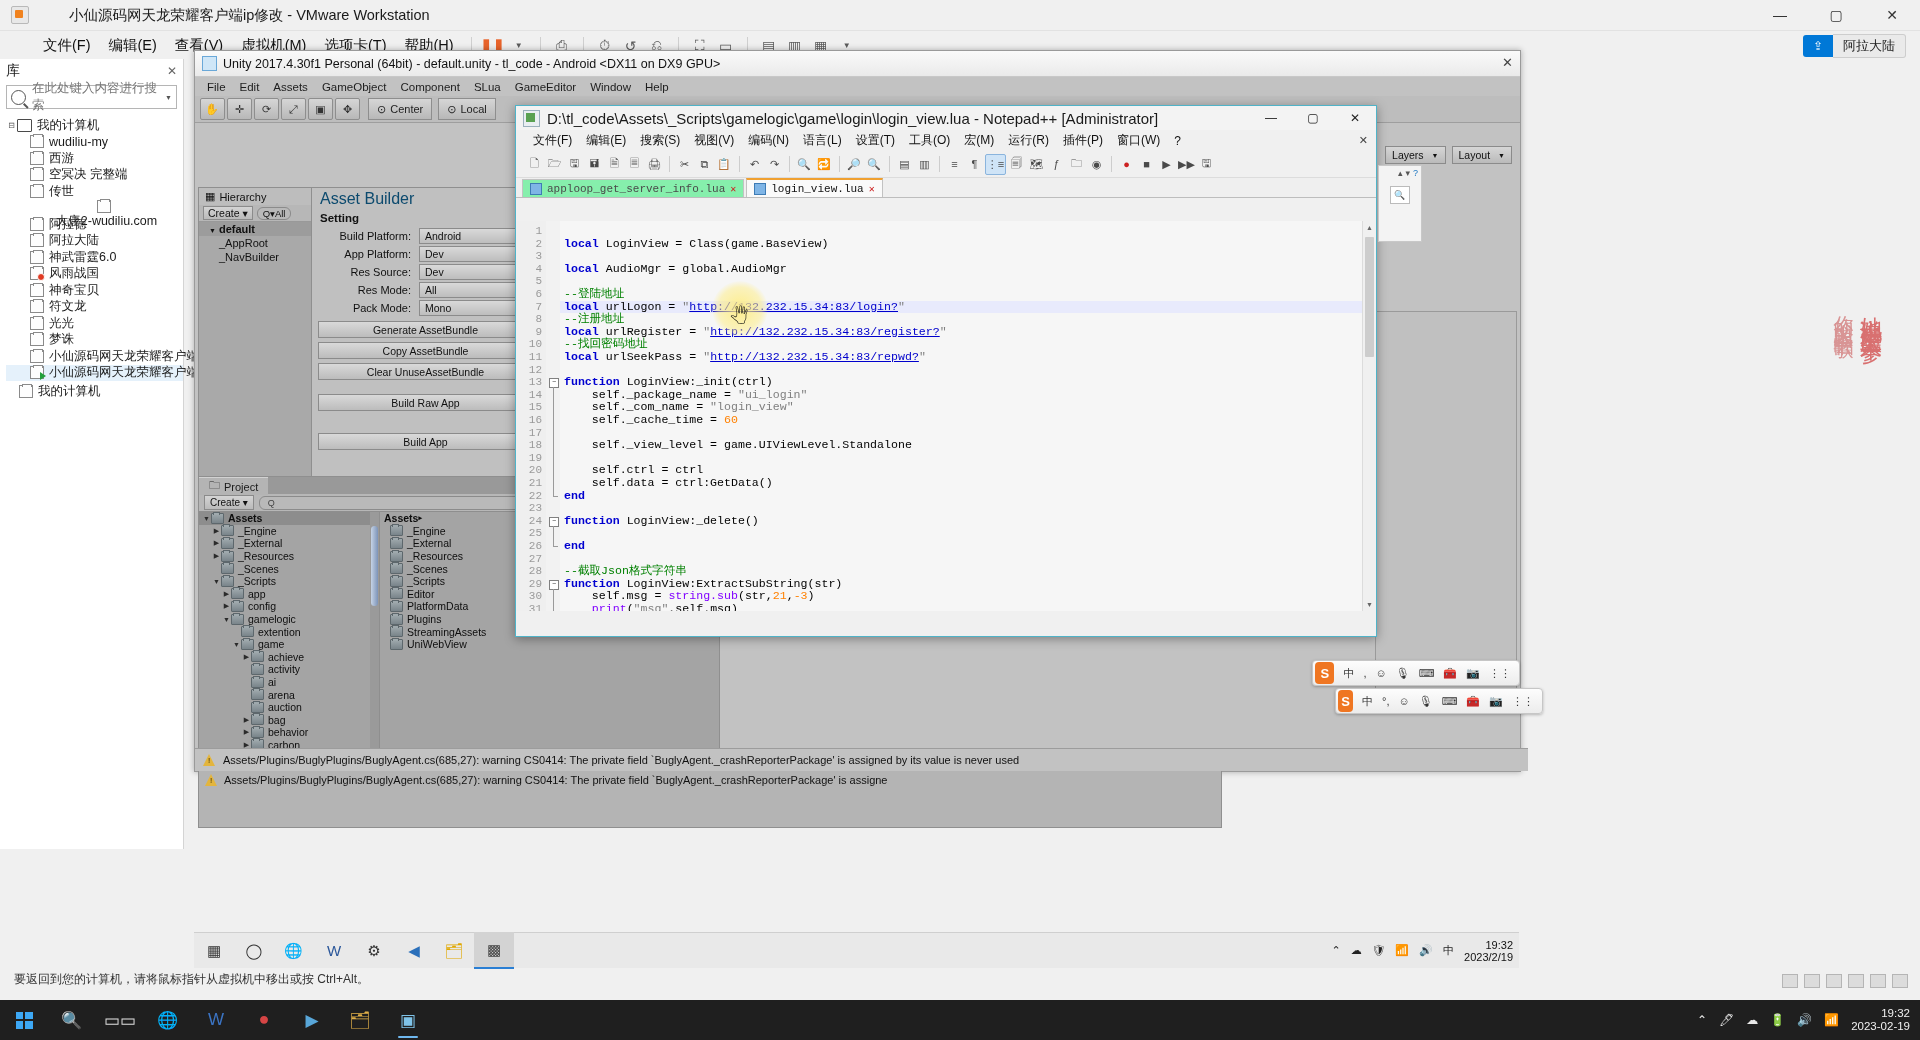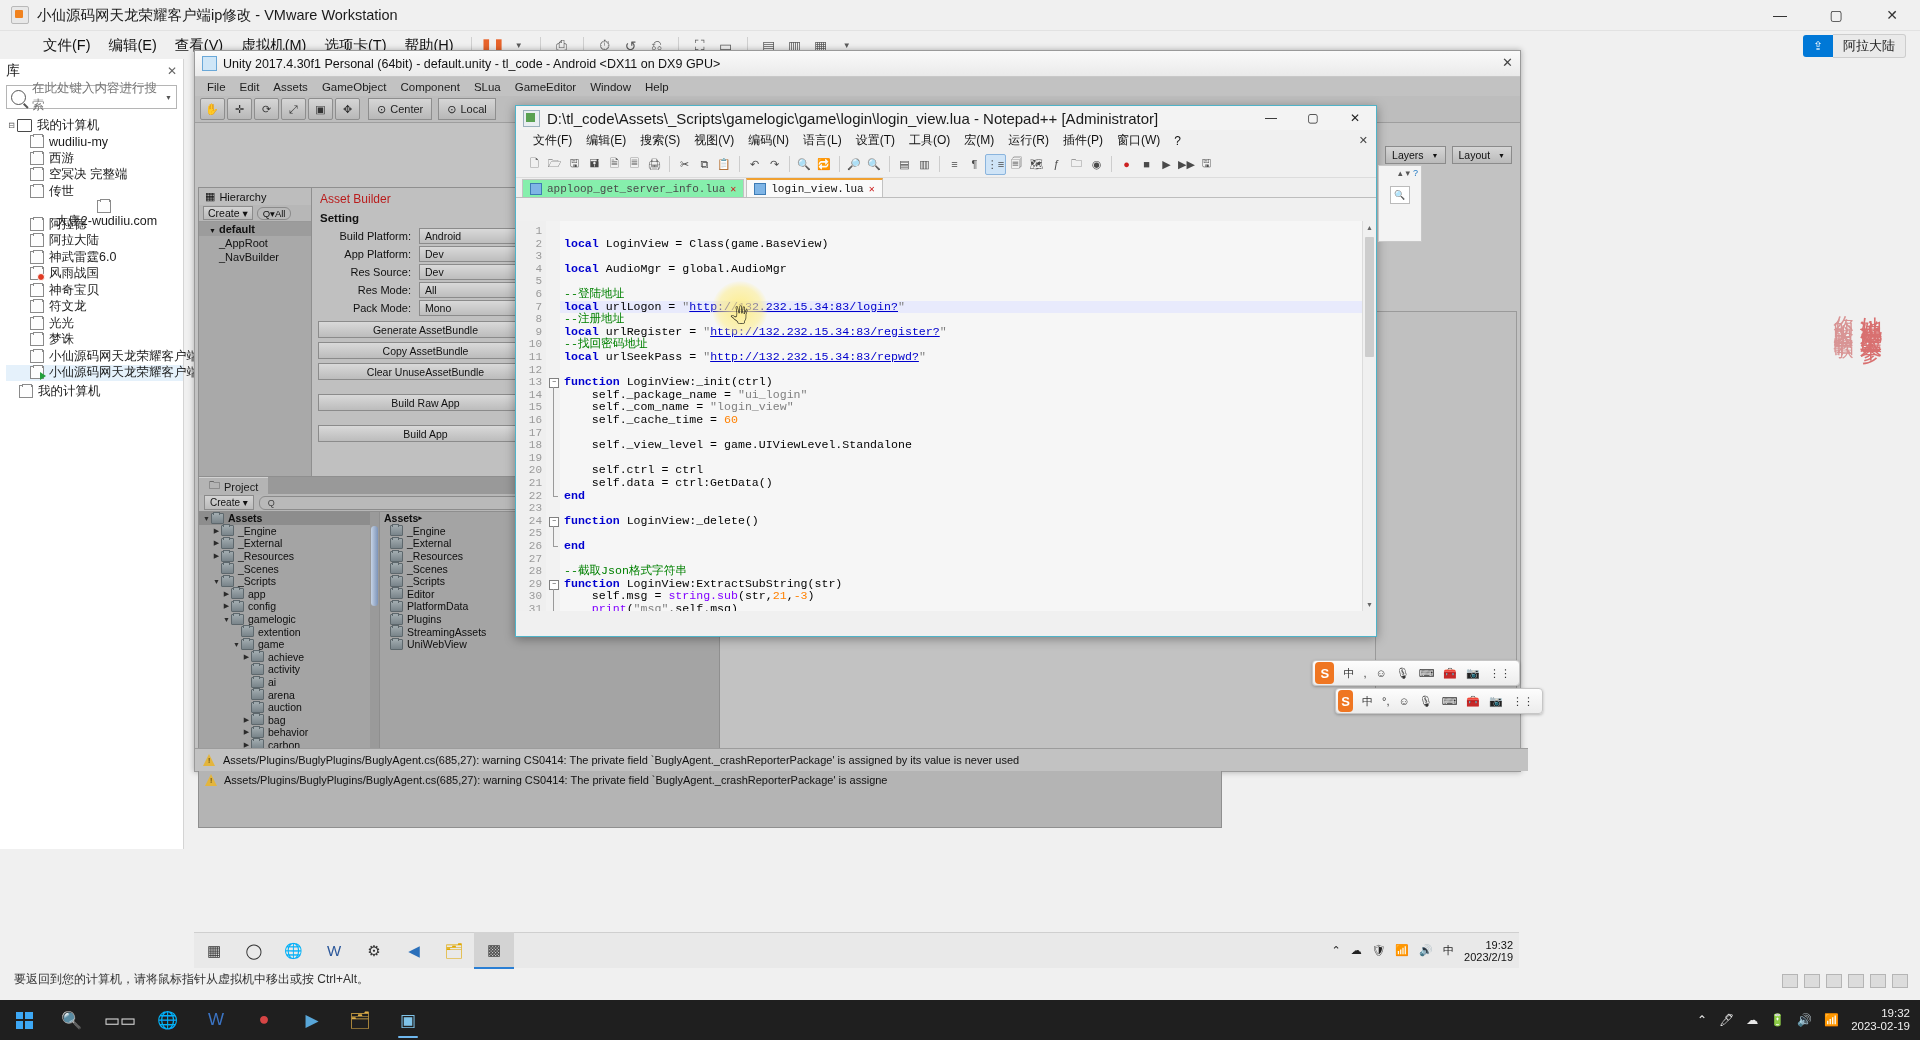--- a/index.html
+++ b/index.html
@@ -1,21 +1,21 @@
 <!DOCTYPE html>
 <html><head>
 <meta charset="utf-8">
 <style>
   html,body{margin:0;padding:0;}
   body{width:1920px;height:1040px;background:#1b1b1b;font-family:"Liberation Sans",sans-serif;overflow:hidden;position:relative;}
   .abs{position:absolute;}
 
   
   #vmware{left:0;top:0;width:1920px;height:1000px;background:#f0f0f0;}
-  #vm-title{height:30px;background:#f0f0f0;display:flex;align-items:center;position:relative;border-bottom:1px solid #e2e2e2;}
+  #vm-title{height:30px;background:#f0f0f0;display:flex;align-items:center;position:relative;border-bottom:1px solid #e2e2e2;gap:32px;}
   #vm-title .vmicon{width:16px;height:16px;margin-left:11px;margin-right:8px;background:#e8e8e8;border:1px solid #b9b9b9;position:relative;border-radius:2px;}
   #vm-title .vmicon::after{content:"";position:absolute;left:3px;top:3px;width:8px;height:8px;background:#f0821e;border-radius:1px;}
   #vm-title .t{font-size:14.5px;color:#1a1a1a;font-family:"Liberation Sans",sans-serif;}
   .wbtns{position:absolute;right:0;top:0;height:30px;display:flex;}
   .wbtn{width:56px;height:30px;display:flex;align-items:center;justify-content:center;font-size:14px;color:#333;}
 
   #vm-menu{height:29px;background:#f0f0f0;display:flex;align-items:center;padding-left:34px;gap:0px;position:relative;}
   #vm-menu .mi{font-size:14.5px;color:#111;padding:3px 9px;}
   .vmsep{width:1px;height:18px;background:#cfcfcf;margin:0 8px;}
   .tbicon{width:26px;height:22px;display:flex;align-items:center;justify-content:center;color:#5b5b5b;font-size:14px;}
@@ -52,21 +52,21 @@
   #u-body{position:absolute;left:0;top:120px;width:1325px;height:600px;background:#c2c2c2;}
 
   .upanel-tab{height:17px;background:#b4b4b4;border-top:1px solid #d2d2d2;display:inline-flex;align-items:center;padding:0 10px;font-size:11px;color:#1b1b1b;}
   #hier{left:3px;top:16px;width:115px;height:300px;background:#a9a9a9;border:1px solid #8f8f8f;}
   #hier .top{height:17px;background:#bdbdbd;display:flex;align-items:center;padding-left:6px;font-size:11px;color:#111;}
   #hier .crt{height:16px;background:#b7b7b7;display:flex;align-items:center;gap:4px;padding:0 4px;font-size:10.5px;color:#111;border-bottom:1px solid #999;}
   #hier .it{font-size:11px;color:#111;padding:1px 0 1px 10px;}
   #hier .it.sel{background:#9c9c9c;font-weight:bold;}
 
   #assetbuilder{left:116px;top:16px;width:227px;height:290px;background:#c0c0c0;border:1px solid #8f8f8f;}
-  #assetbuilder .ttl{height:22px;background:#c0c0c0;display:flex;align-items:center;padding-left:8px;font-size:12px;color:#b91c1c;}
+  #assetbuilder .ttl{height:22px;background:#c0c0c0;display:flex;align-items:center;padding-left:8px;font-size:16px;color:#0c4a6e;}
   #assetbuilder .sect{font-size:11.5px;font-weight:bold;color:#111;padding:2px 0 3px 8px;}
   .abrow{display:flex;align-items:center;height:18px;font-size:11px;color:#111;padding-right:6px;}
   .abrow .lab{flex:1;text-align:right;padding-right:8px;}
   .abrow .val{width:107px;height:14px;border:1px solid #8b8b8b;background:linear-gradient(#d9d9d9,#bdbdbd);display:flex;align-items:center;padding-left:5px;font-size:10.5px;color:#111;}
   .abbtn{margin:4px 6px 0 6px;height:15px;border:1px solid #8b8b8b;background:linear-gradient(#d9d9d9,#bcbcbc);display:flex;align-items:center;justify-content:center;font-size:10.5px;color:#111;}
 
   #project{left:3px;top:305px;width:520px;height:290px;background:#a9a9a9;border:1px solid #8f8f8f;}
   #project .tabs{height:17px;background:#999;display:flex;}
   #project .crt{height:17px;background:#b7b7b7;display:flex;align-items:center;gap:5px;padding:0 5px;border-bottom:1px solid #8e8e8e;}
   #project .crtbtn{height:13px;border:1px solid #8b8b8b;background:linear-gradient(#d4d4d4,#bababa);display:flex;align-items:center;padding:0 5px;font-size:10px;color:#111;}
@@ -390,21 +390,21 @@
           <span class="val">All</span>
         </div>
         <div class="abrow">
           <span class="lab">Pack Mode:</span>
           <span class="val">Mono</span>
         </div>
         <div class="abbtn">Generate AssetBundle</div>
         <div class="abbtn">Copy AssetBundle</div>
         <div class="abbtn">Clear UnuseAssetBundle</div>
         <div class="abbtn" style="margin-top:14px;">Build Raw App</div>
-        <div class="abbtn" style="margin-top:14px;text-align:right;">Build App</div>
+        <div class="abbtn" style="margin-top:22px;text-align:right;">Build App</div>
       </div>
 
       <div id="project" class="abs">
         <div class="tabs">
           <div class="upanel-tab">
               <span style="margin-right:4px;">🗀</span>
               <span>Project</span>
             </div>
         </div>
         <div class="crt">

